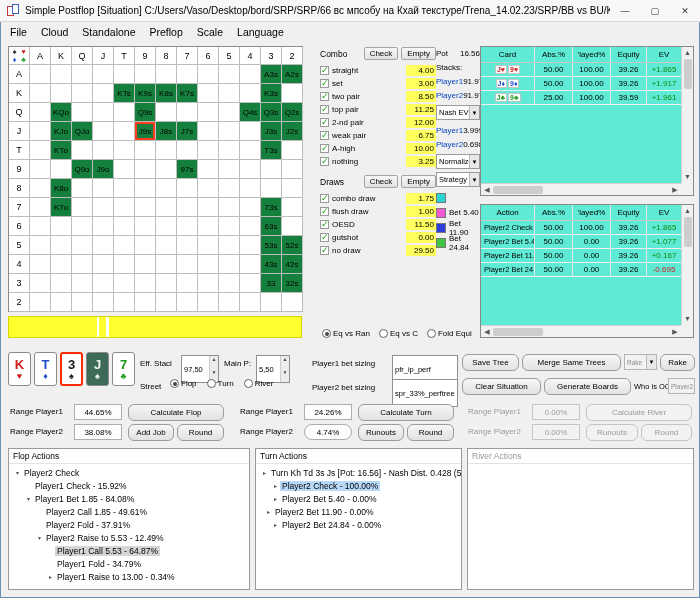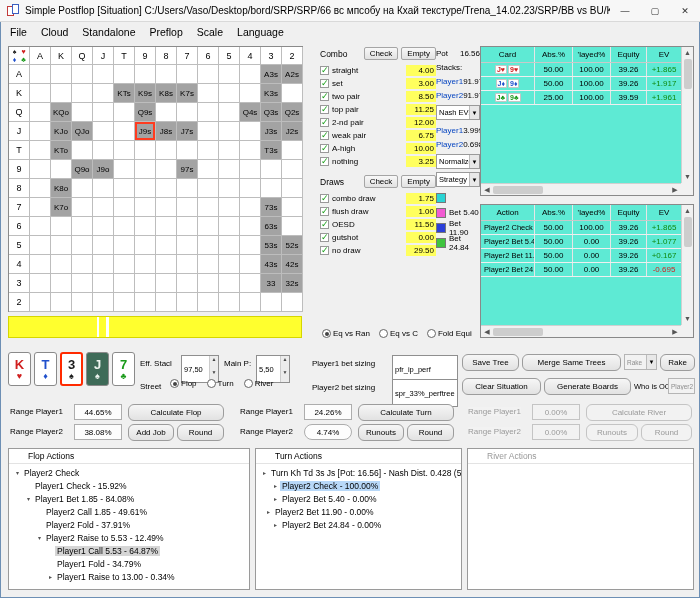--- a/index.html
+++ b/index.html
@@ -14,21 +14,21 @@
   .win-btns{display:flex;height:100%;flex:none;}
   .win-btn{width:30px;display:flex;align-items:center;justify-content:center;font-size:9px;color:#333;}
   
   .menubar{position:absolute;top:22px;left:0;width:700px;height:20px;display:flex;align-items:center;padding-left:3px;}
   .menu-item{padding:3px 7px;font-size:10.5px;}
   
   .hand-grid{position:absolute;left:8px;top:46px;display:grid;grid-template-columns:repeat(14,21px);grid-template-rows:18px repeat(13,19px);border-top:1px solid #8a8a8a;border-left:1px solid #8a8a8a;background:#fff;}
   .gcell{border-right:1px solid #bdbdbd;border-bottom:1px solid #bdbdbd;display:flex;align-items:center;justify-content:center;font-size:8px;background:#fff;overflow:hidden;}
   .ghead{font-size:9px;}
   .corner{display:grid;grid-template-columns:9px 9px;font-size:7px;line-height:7px;place-items:center;}
-  .hl{background:#a3a3a3;}
+  .hl{background:#15803d;}
   .selcell{box-shadow:inset 0 0 0 2px #ff3b1f;}
   
   .range-strip{position:absolute;left:8px;top:316px;width:294px;height:22px;border:1px solid #d6d600;}
   .notch{position:absolute;top:0;height:100%;background:#fff;}
   
   .combo-panel{position:absolute;left:320px;top:46px;width:116px;}
   .panel-hrow{display:flex;align-items:center;gap:3px;height:15px;margin-bottom:3px;}
   .panel-hrow .ttl{flex:1;font-size:8.5px;}
   .small-btn{background:linear-gradient(#f8f8f8,#e2e2e2);border:1px solid #a5a5a5;font-size:8px;padding:1px 5px;border-radius:2px;}
   .combo-row{display:flex;align-items:center;height:13px;gap:3px;}
@@ -83,21 +83,21 @@
   .spin .arrows{width:9px;display:flex;flex-direction:column;border-left:1px solid #ccc;flex:none;}
   .spin .arrows span{flex:1;font-size:5px;line-height:6px;text-align:center;background:#ececec;color:#444;}
   .push-btn{position:absolute;height:17px;background:linear-gradient(#f6f6f6,#e2e2e2);border:1px solid #9c9c9c;border-radius:6px;font-size:8px;display:flex;align-items:center;justify-content:center;overflow:hidden;white-space:nowrap;}
   .dd-abs{position:absolute;height:16px;border:1px solid #b5b5b5;background:#f2f2f2;display:flex;align-items:center;justify-content:space-between;overflow:hidden;}
   .dd-abs .ddv{font-size:6.5px;color:#8d8d8d;padding-left:2px;white-space:nowrap;overflow:hidden;}
   .pct-box{position:absolute;height:16px;border:1px solid #adadad;background:#fdfdfd;font-size:8px;display:flex;align-items:center;justify-content:center;}
   .disabled{color:#9a9a9a !important;background:#f2f2f2 !important;border-color:#c4c4c4 !important;}
   .street-radios{position:absolute;left:170px;top:379px;display:flex;gap:10px;align-items:center;font-size:8px;}
   
   .panel{position:absolute;top:448px;height:142px;background:#fff;border:1px solid #9a9a9a;}
-  .panel-title{height:15px;border-bottom:1px solid #e3e3e3;display:flex;align-items:center;padding-left:19px;font-size:8.5px;}
+  .panel-title{height:15px;border-bottom:1px solid #e3e3e3;display:flex;align-items:center;padding-left:4px;font-size:8.5px;}
   .panel-title.gray{color:#999;}
   .tree{padding-top:2px;overflow:hidden;}
   .tree-row{display:flex;align-items:center;height:13px;font-size:8.5px;white-space:nowrap;overflow:hidden;}
   .tree-arrow{width:9px;font-size:6px;color:#555;text-align:center;flex:none;}
   .tree-text{padding:0 2px;}
   .sel-gray{background:#d5d5d5;}
   .sel-blue{background:#b8d8f8;}
 </style>
 </head>
 <body>

